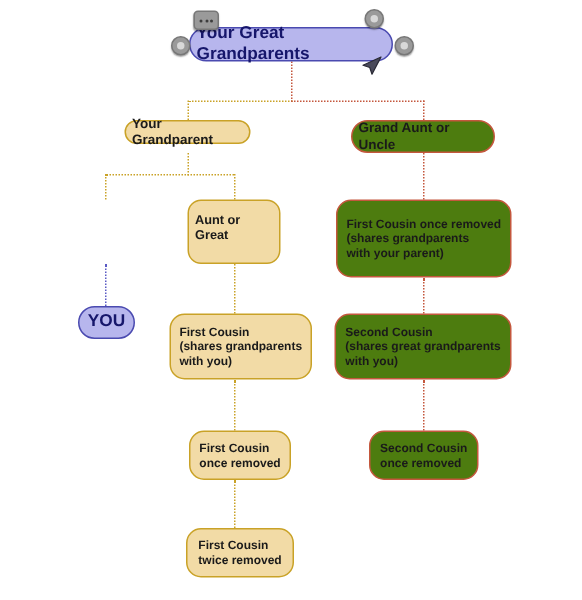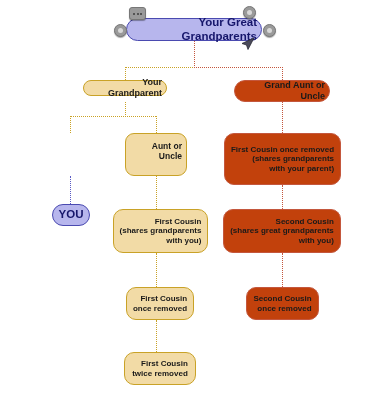--- a/index.html
+++ b/index.html
@@ -16,40 +16,40 @@
     font-family: "Liberation Sans", sans-serif;
   }
 
   
   .node {
     position: absolute;
     box-sizing: border-box;
     display: flex;
     align-items: center;
     justify-content: center;
-    text-align: right;
+    text-align: left;
     font-weight: bold;
     color: #1a1a1a;
     z-index: 5;
     line-height: 1.18;
     padding: 2px 4px;
     white-space: pre-line;
   }
 
   .node.blue {
     background: #b7b6ed;
     border: 1.3px solid #4a4ab0;
     color: #16166b;
   }
   .node.tan {
     background: #f2dba6;
     border: 1.3px solid #c9a227;
   }
   .node.pink {
-    background: #c2410c;
+    background: #4d7c0f;
     border: 1.3px solid #c4573d;
   }
 
   
   .conn {
     position: absolute;
     z-index: 1;
   }
   .v-tan   { border-left: 1.4px dotted #c9a227; }
   .h-tan   { border-top: 1.4px dotted #c9a227; }
@@ -142,21 +142,21 @@
 
   <div class="conn v-tan" style="left:156px; top:320px; height:32px;"></div>
 
   <div class="node blue" style="left:126px; top:18px; width:136px; height:23px; border-radius:12px; font-size:11.5px;">Your Great Grandparents</div>
 
   <div class="node tan" style="left:83px; top:80px; width:84px; height:16px; border-radius:11px; font-size:9px;">Your Grandparent</div>
 
   <div class="node pink" style="left:234px; top:80px; width:96px; height:22px; border-radius:11px; font-size:9px;">Grand Aunt or Uncle</div>
 
 
-  <div class="node tan" style="left:125px; top:133px; width:62px; height:43px; border-radius:9px; font-size:8.5px; align-items:flex-start; padding-top:7px;">Aunt or Uncle</div>
+  <div class="node tan" style="left:125px; top:133px; width:62px; height:43px; border-radius:9px; font-size:8.5px; align-items:flex-start; padding-top:7px;">Aunt or Great</div>
 
   <div class="node pink" style="left:224px; top:133px; width:117px; height:52px; border-radius:10px; font-size:8px;">First Cousin once removed
 (shares grandparents
 with your parent)</div>
 
   <div class="node blue" style="left:52px; top:204px; width:38px; height:22px; border-radius:11px; font-size:11.5px;">YOU</div>
 
   <div class="node tan" style="left:113px; top:209px; width:95px; height:44px; border-radius:10px; font-size:8px;">First Cousin
 (shares grandparents
 with you)</div>

